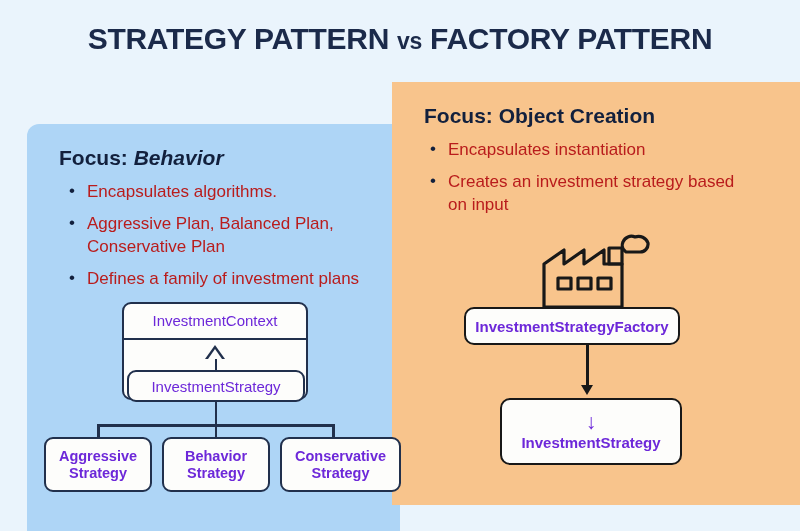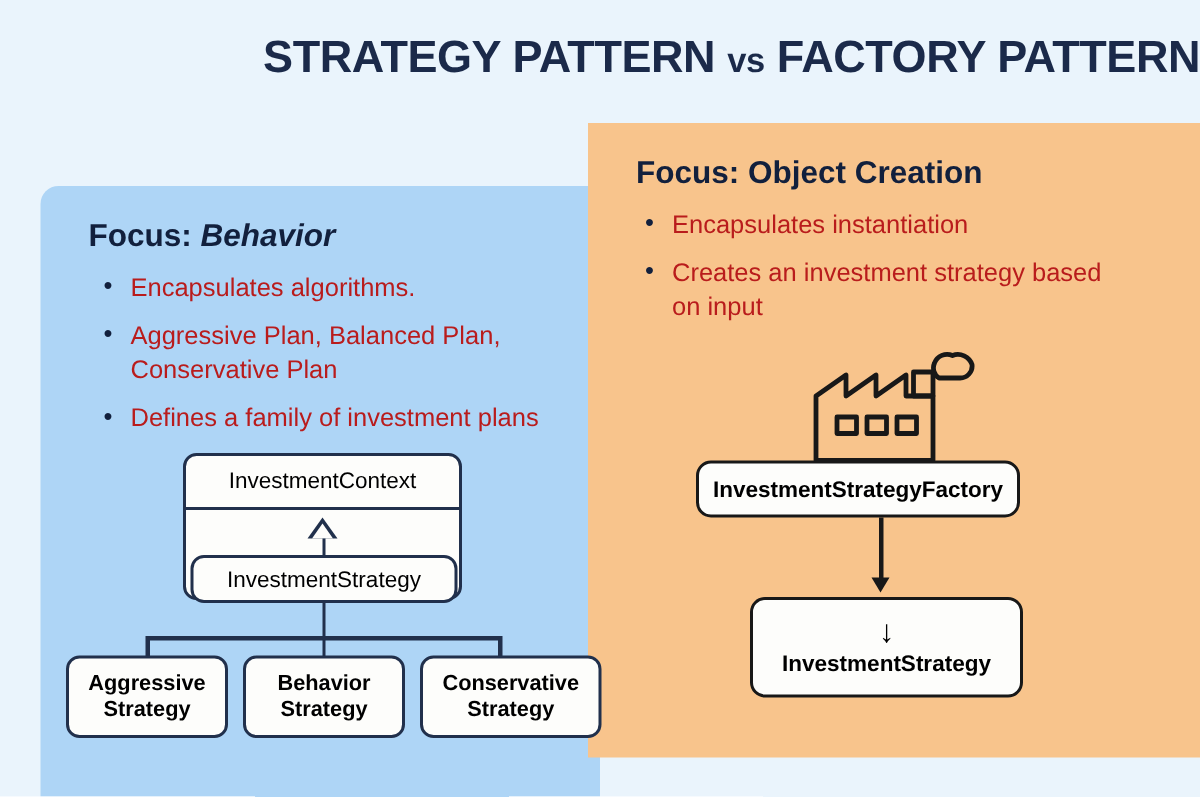--- a/index.html
+++ b/index.html
@@ -14,21 +14,21 @@
     background: #eaf4fc;
     font-family: "Liberation Sans", sans-serif;
     overflow: hidden;
   }
   
   #title {
     position: absolute;
     left: 0;
     top: 22px;
     width: 800px;
-    text-align: right;
+    text-align: center;
     font-size: 30px;
     font-weight: bold;
     color: #1b2a4a;
     letter-spacing: -0.3px;
     white-space: nowrap;
   }
   #title .vs {
     font-size: 23px;
     text-transform: lowercase;
   }
@@ -93,21 +93,21 @@
     position: absolute;
     box-sizing: border-box;
     background: #fdfdfb;
     border: 2.5px solid #21304c;
     border-radius: 9px;
     display: flex;
     flex-direction: column;
     align-items: center;
     justify-content: center;
     text-align: center;
-    color: #000000;
+    color: #6d28d9;
     font-weight: bold;
   }
   #box-context {
     left: 122px;
     top: 302px;
     width: 186px;
     height: 98px;
     justify-content: flex-start;
     border-radius: 9px;
   }

